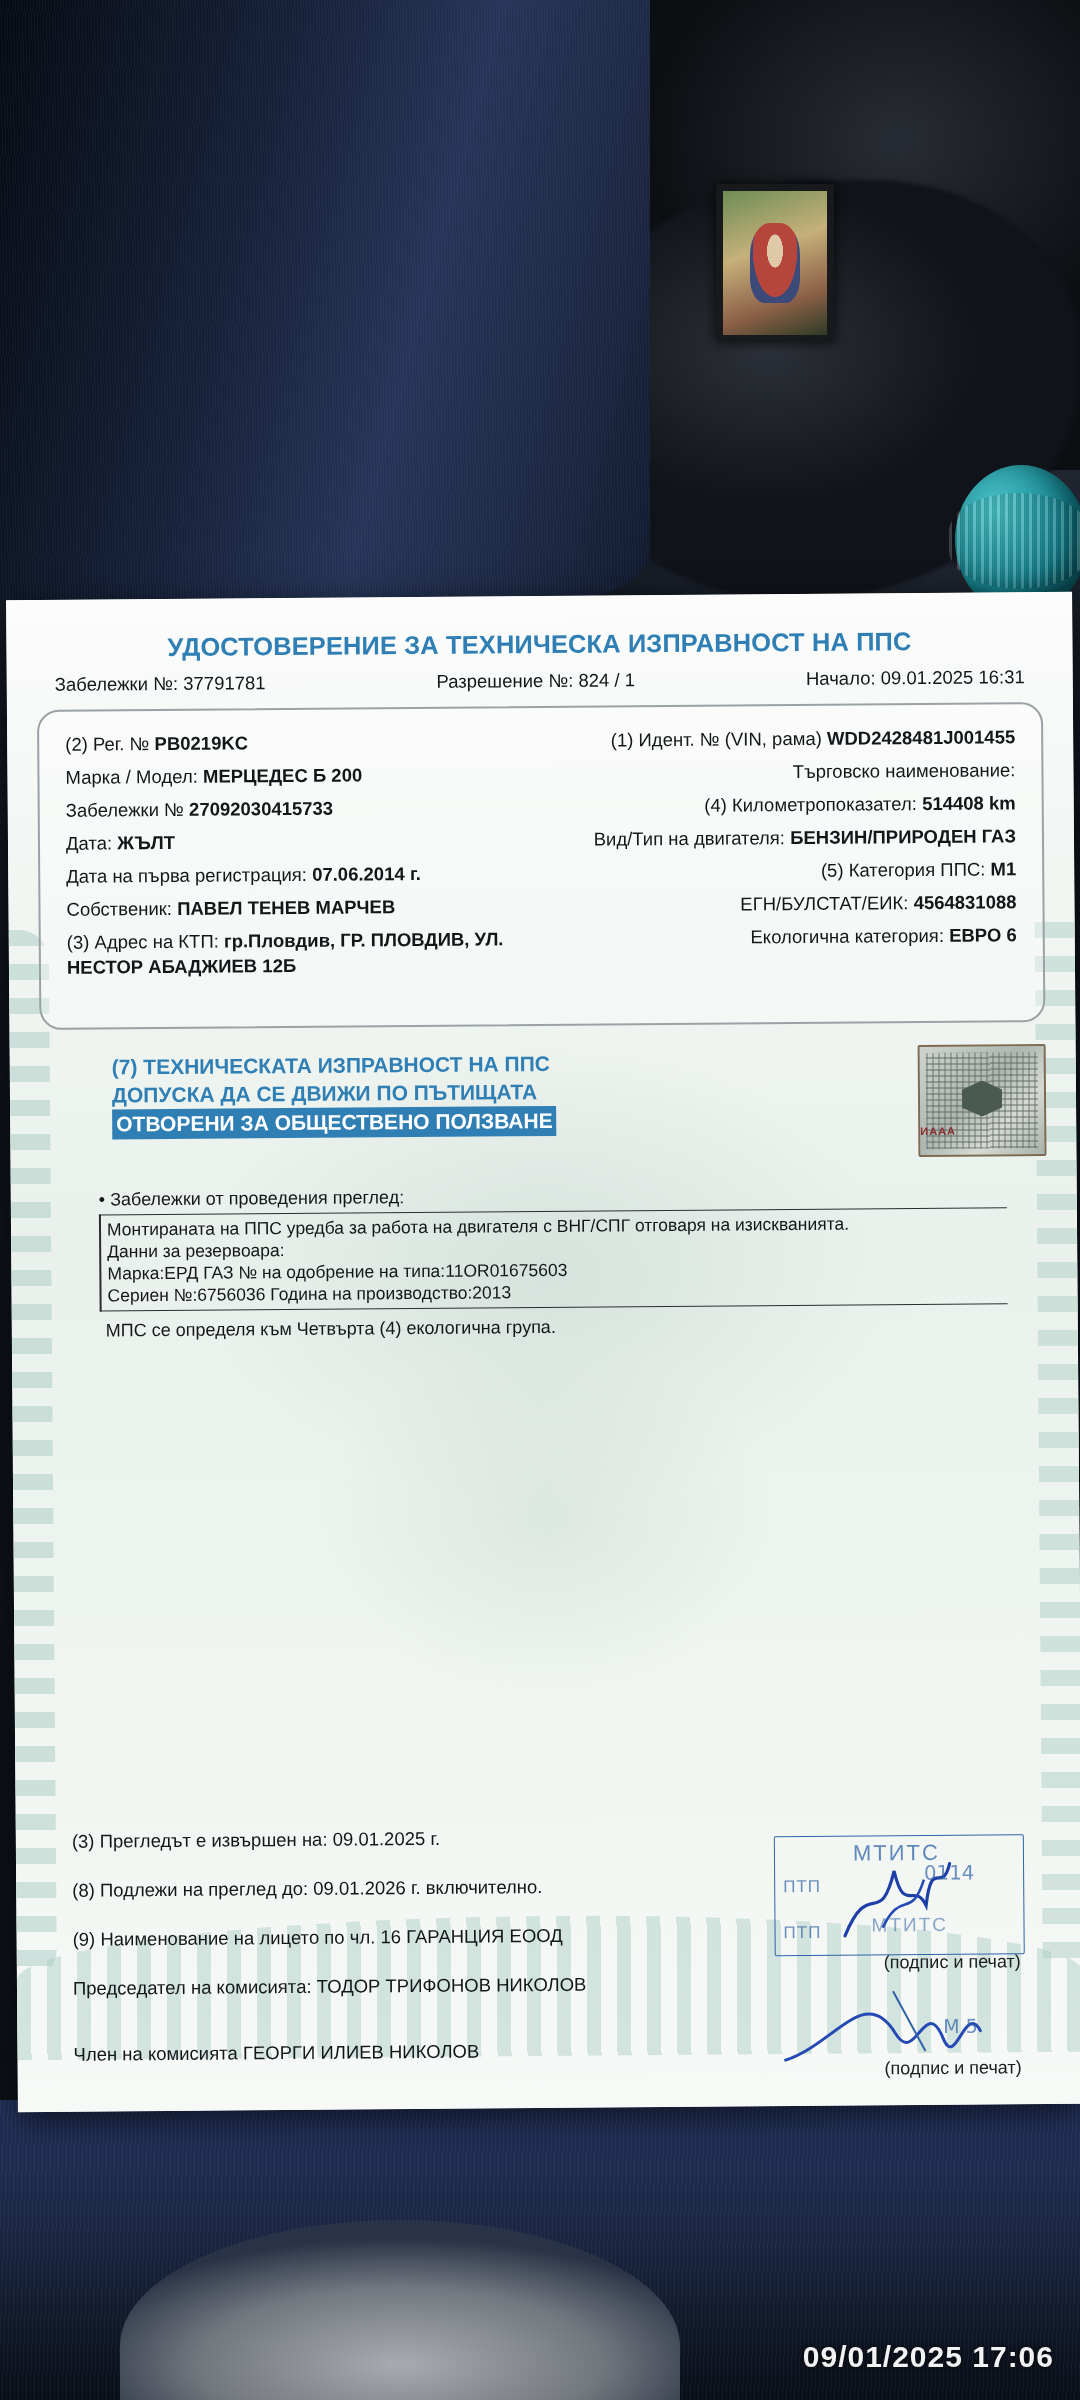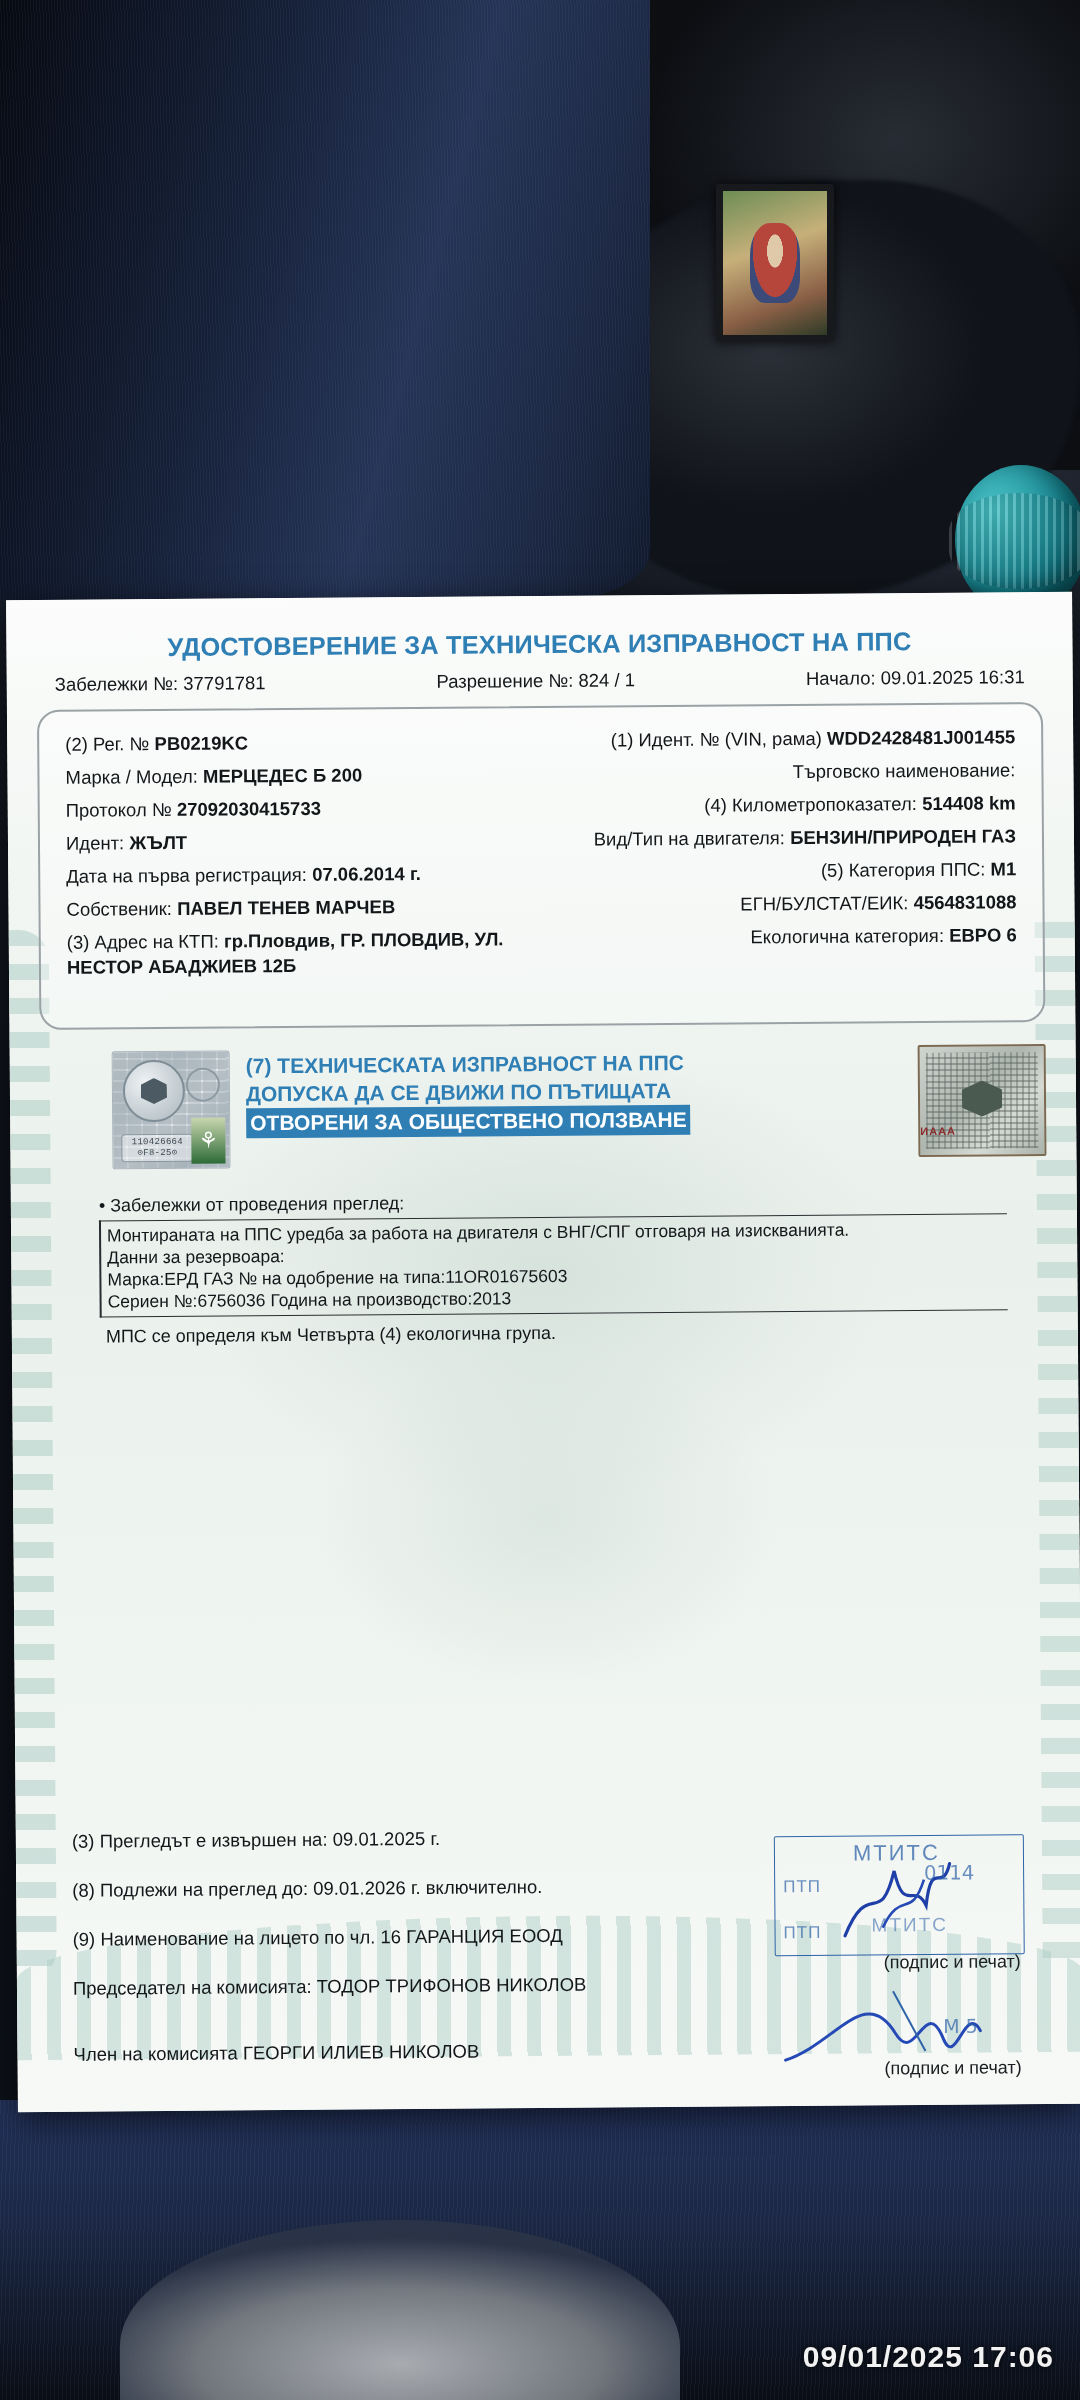--- a/index.html
+++ b/index.html
@@ -268,32 +268,32 @@
           <span class="b">МЕРЦЕДЕС Б 200</span>
         </div>
         <div class="dright">
           <span>Търговско наименование:</span>
           <span class="b"></span>
         </div>
       </div>
 
       <div class="drow">
         <div class="dleft">
-          <span>Протокол №</span>
+          <span>Забележки №</span>
           <span class="b">27092030415733</span>
         </div>
         <div class="dright">
           <span>(4) Километропоказател:</span>
           <span class="b">514408 km</span>
         </div>
       </div>
 
       <div class="drow">
         <div class="dleft">
-          <span>Идент:</span>
+          <span>Дата:</span>
           <span class="b">ЖЪЛТ</span>
         </div>
         <div class="dright">
           <span>Вид/Тип на двигателя:</span>
           <span class="b">БЕНЗИН/ПРИРОДЕН ГАЗ</span>
         </div>
       </div>
 
       <div class="drow">
         <div class="dleft">
@@ -326,30 +326,20 @@
           <span>Екологична категория:</span>
           <span class="b">ЕВРО 6</span>
         </div>
       </div>
 
       <div class="addr2">НЕСТОР АБАДЖИЕВ 12Б</div>
     </div>
 
     <div id="banner-zone">
 
-      <div id="holo-sticker">
-        <div class="brick"></div>
-        <div class="disc"></div>
-        <div class="circle2"></div>
-        <div class="codebox">
-          <div>110426664</div>
-          <div>⊙F8-25⊙</div>
-        </div>
-        <div class="greenlogo">⚘</div>
-      </div>
 
       <div id="banner-text">
         <div>(7) ТЕХНИЧЕСКАТА ИЗПРАВНОСТ НА ППС</div>
         <div>ДОПУСКА ДА СЕ ДВИЖИ ПО ПЪТИЩАТА</div>
         <div class="bl3">ОТВОРЕНИ ЗА ОБЩЕСТВЕНО ПОЛЗВАНЕ</div>
       </div>
 
       <div id="iaaa-stamp">
         <div class="grid"></div>
         <div class="hex"></div>

